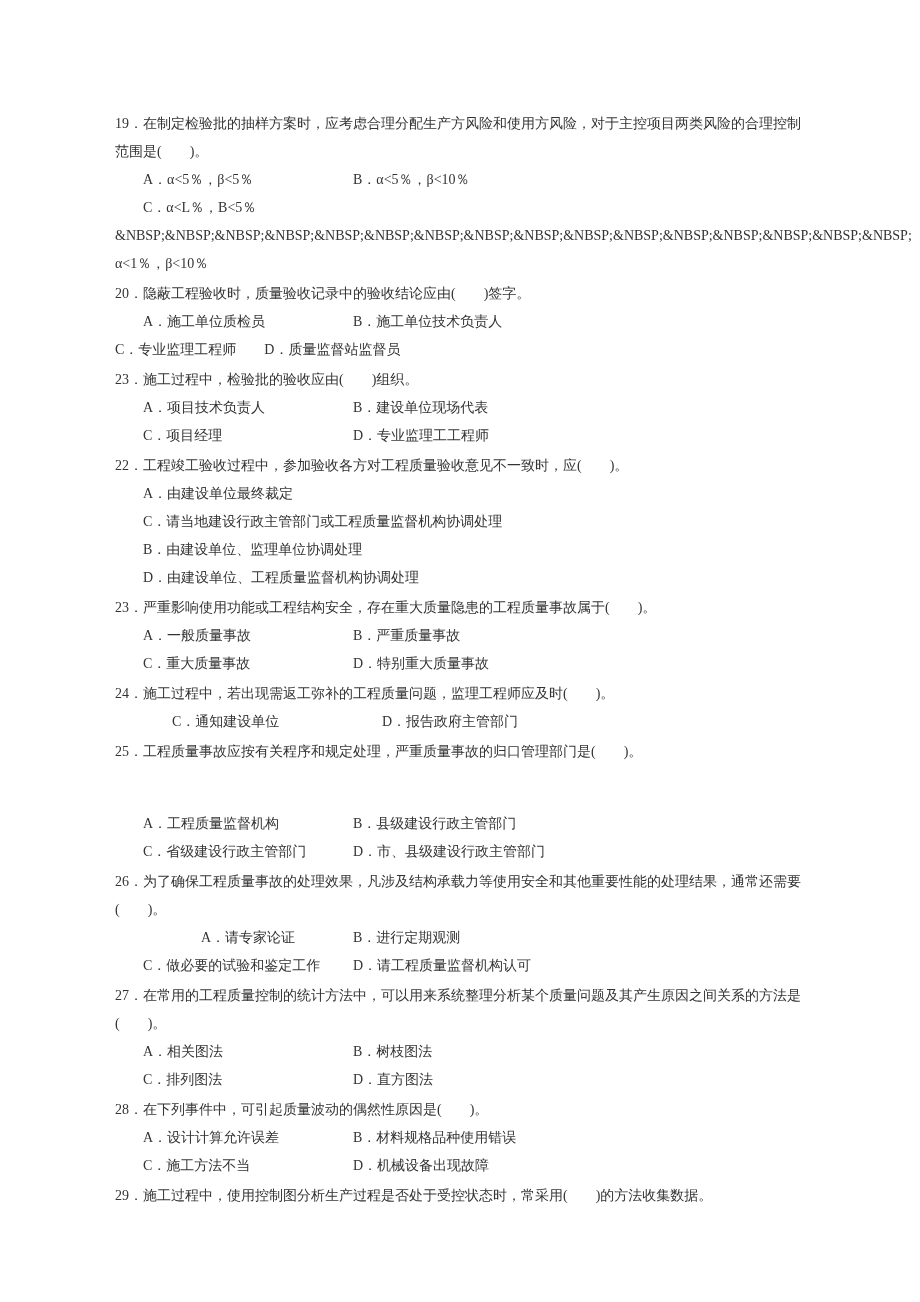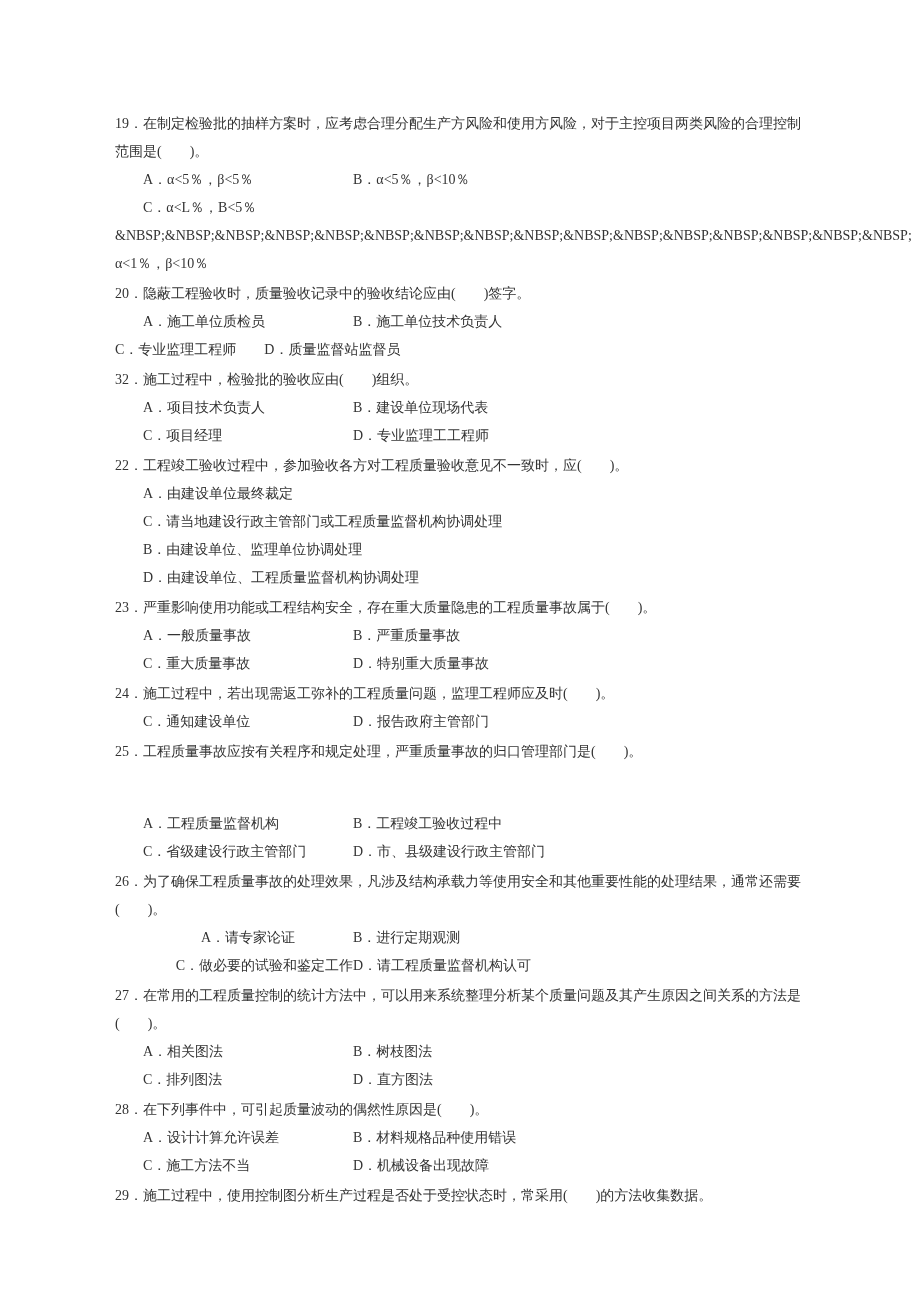--- a/index.html
+++ b/index.html
@@ -27,49 +27,49 @@
       <div class="options one-line"><span class="opt-col" style="min-width: 210px;">A．α&lt;5％，β&lt;5％</span><span class="opt-col">B．α&lt;5％，β&lt;10％</span></div>
       <div class="options one-line"><span class="opt-col" style="min-width: 210px;">C．α&lt;L％，B&lt;5％</span></div>
       <div>&amp;NBSP;&amp;NBSP;&amp;NBSP;&amp;NBSP;&amp;NBSP;&amp;NBSP;&amp;NBSP;&amp;NBSP;&amp;NBSP;&amp;NBSP;&amp;NBSP;&amp;NBSP;&amp;NBSP;&amp;NBSP;&amp;NBSP;&amp;NBSP; α&lt;1％，β&lt;10％</div>
     </div>
     <div class="question">
       <div class="stem">20．隐蔽工程验收时，质量验收记录中的验收结论应由(　　)签字。</div>
       <div class="options one-line"><span class="opt-col" style="min-width: 210px;">A．施工单位质检员</span><span class="opt-col">B．施工单位技术负责人</span></div>
       <div>C．专业监理工程师　　D．质量监督站监督员</div>
     </div>
     <div class="question">
-      <div class="stem">32．施工过程中，检验批的验收应由(　　)组织。</div>
+      <div class="stem">23．施工过程中，检验批的验收应由(　　)组织。</div>
       <div class="options one-line"><span class="opt-col" style="min-width: 210px;">A．项目技术负责人</span><span class="opt-col">B．建设单位现场代表</span></div>
       <div class="options one-line"><span class="opt-col" style="min-width: 210px;">C．项目经理</span><span class="opt-col">D．专业监理工工程师</span></div>
     </div>
     <div class="question">
       <div class="stem">22．工程竣工验收过程中，参加验收各方对工程质量验收意见不一致时，应(　　)。</div>
       <div class="options">A．由建设单位最终裁定</div>
       <div class="options">C．请当地建设行政主管部门或工程质量监督机构协调处理</div>
       <div class="options">B．由建设单位、监理单位协调处理</div>
       <div class="options">D．由建设单位、工程质量监督机构协调处理</div>
     </div>
     <div class="question">
       <div class="stem">23．严重影响使用功能或工程结构安全，存在重大质量隐患的工程质量事故属于(　　)。</div>
       <div class="options one-line"><span class="opt-col" style="min-width: 210px;">A．一般质量事故</span><span class="opt-col">B．严重质量事故</span></div>
       <div class="options one-line"><span class="opt-col" style="min-width: 210px;">C．重大质量事故</span><span class="opt-col">D．特别重大质量事故</span></div>
     </div>
     <div class="question">
       <div class="stem">24．施工过程中，若出现需返工弥补的工程质量问题，监理工程师应及时(　　)。</div>
-      <div class="options one-line"><span class="opt-col" style="min-width: 210px;">C．通知建设单位</span><span class="opt-col">D．报告政府主管部门</span></div>
+      <div class="options one-line"><span class="opt-col" style="min-width: 210px; margin-left: 29px;">C．通知建设单位</span><span class="opt-col">D．报告政府主管部门</span></div>
     </div>
     <div class="question">
       <div class="stem">25．工程质量事故应按有关程序和规定处理，严重质量事故的归口管理部门是(　　)。</div>
-      <div class="options one-line"><span class="opt-col" style="min-width: 210px; margin-top: 44px;">A．工程质量监督机构</span><span class="opt-col">B．工程竣工验收过程中</span></div>
+      <div class="options one-line"><span class="opt-col" style="min-width: 210px; margin-top: 44px;">A．工程质量监督机构</span><span class="opt-col">B．县级建设行政主管部门</span></div>
       <div class="options one-line"><span class="opt-col" style="min-width: 210px;">C．省级建设行政主管部门</span><span class="opt-col">D．市、县级建设行政主管部门</span></div>
     </div>
     <div class="question">
       <div class="stem">26．为了确保工程质量事故的处理效果，凡涉及结构承载力等使用安全和其他重要性能的处理结果，通常还需要(　　)。</div>
       <div class="options one-line"><span class="opt-col" style="min-width: 210px; text-align: center;">A．请专家论证</span><span class="opt-col">B．进行定期观测</span></div>
-      <div class="options one-line"><span class="opt-col" style="min-width: 210px; text-align: right;">C．做必要的试验和鉴定工作</span><span class="opt-col">D．请工程质量监督机构认可</span></div>
+      <div class="options one-line"><span class="opt-col" style="min-width: 210px;">C．做必要的试验和鉴定工作</span><span class="opt-col">D．请工程质量监督机构认可</span></div>
     </div>
     <div class="question">
       <div class="stem">27．在常用的工程质量控制的统计方法中，可以用来系统整理分析某个质量问题及其产生原因之间关系的方法是(　　)。</div>
       <div class="options one-line"><span class="opt-col" style="min-width: 210px;">A．相关图法</span><span class="opt-col">B．树枝图法</span></div>
       <div class="options one-line"><span class="opt-col" style="min-width: 210px;">C．排列图法</span><span class="opt-col">D．直方图法</span></div>
     </div>
     <div class="question">
       <div class="stem">28．在下列事件中，可引起质量波动的偶然性原因是(　　)。</div>
       <div class="options one-line"><span class="opt-col" style="min-width: 210px;">A．设计计算允许误差</span><span class="opt-col">B．材料规格品种使用错误</span></div>
       <div class="options one-line"><span class="opt-col" style="min-width: 210px;">C．施工方法不当</span><span class="opt-col">D．机械设备出现故障</span></div>

